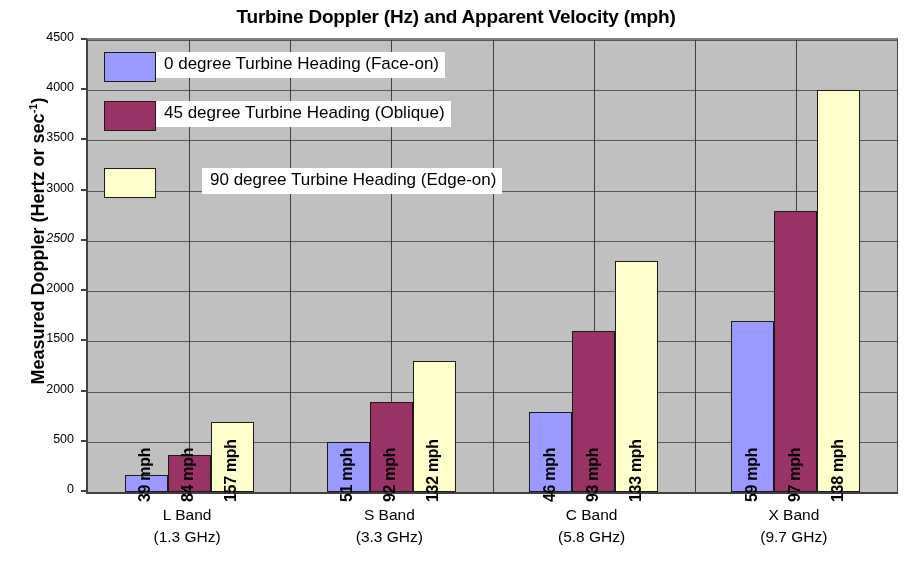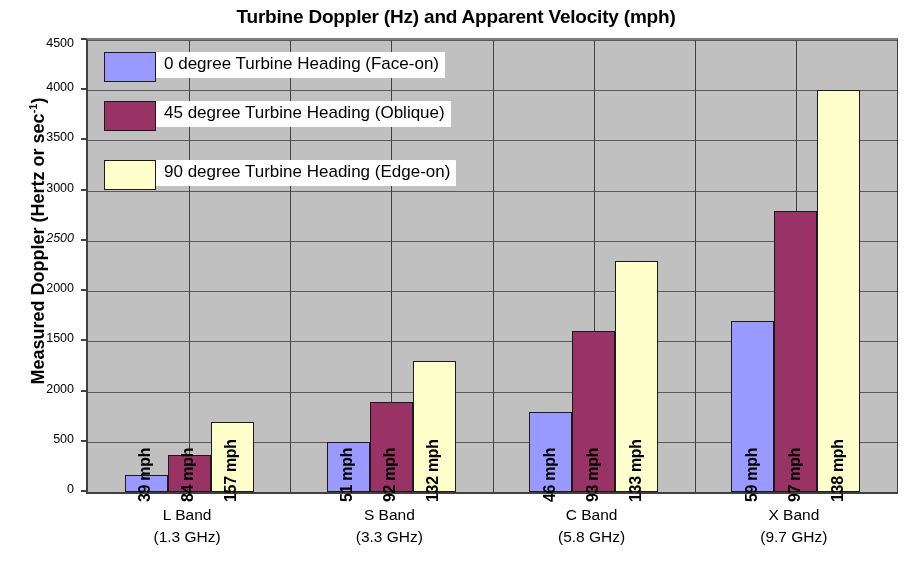--- a/index.html
+++ b/index.html
@@ -173,21 +173,21 @@
       <div class="y-tick-label" style="right: 838px; top: 281.111px;">2000</div>
       <div class="y-tick-mark" style="left: 81px; top: 289.111px;"></div>
       <div class="y-tick-label" style="right: 838px; top: 230.889px; font-style: italic;">2500</div>
       <div class="y-tick-mark" style="left: 81px; top: 238.889px;"></div>
       <div class="y-tick-label" style="right: 838px; top: 180.667px;">3000</div>
       <div class="y-tick-mark" style="left: 81px; top: 188.667px;"></div>
       <div class="y-tick-label" style="right: 838px; top: 130.444px;">3500</div>
       <div class="y-tick-mark" style="left: 81px; top: 138.444px;"></div>
       <div class="y-tick-label" style="right: 838px; top: 80.2222px;">4000</div>
       <div class="y-tick-mark" style="left: 81px; top: 88.2222px;"></div>
-      <div class="y-tick-label" style="right: 838px; top: 36px;">4500</div>
+      <div class="y-tick-label" style="right: 838px; top: 30px;">4500</div>
       <div class="y-tick-mark" style="left: 81px; top: 38px;"></div>
     </div>
   <div id="plot">
       <div class="gridline-h" style="top: 401.778px;"></div>
       <div class="gridline-h" style="top: 351.556px;"></div>
       <div class="gridline-h" style="top: 301.333px;"></div>
       <div class="gridline-h" style="top: 251.111px;"></div>
       <div class="gridline-h" style="top: 200.889px;"></div>
       <div class="gridline-h" style="top: 150.667px;"></div>
       <div class="gridline-h" style="top: 100.444px;"></div>
@@ -245,19 +245,19 @@
     </div>
   <div id="legend">
       <div class="legend-row" style="left: 104px; top: 52px;">
         <div class="legend-swatch" style="background: rgb(153, 153, 255);"></div>
         <div class="legend-text">0 degree Turbine Heading (Face-on)</div>
       </div>
       <div class="legend-row" style="left: 104px; top: 101px;">
         <div class="legend-swatch" style="background: rgb(153, 51, 102);"></div>
         <div class="legend-text">45 degree Turbine Heading (Oblique)</div>
       </div>
-      <div class="legend-row" style="left: 104px; top: 160px;">
+      <div class="legend-row" style="left: 104px; top: 168px; gap: 46px;">
         <div class="legend-swatch" style="background: rgb(255, 255, 204);"></div>
         <div class="legend-text">90 degree Turbine Heading (Edge-on)</div>
       </div>
     </div>
 
 </div>
 
 </body></html>

